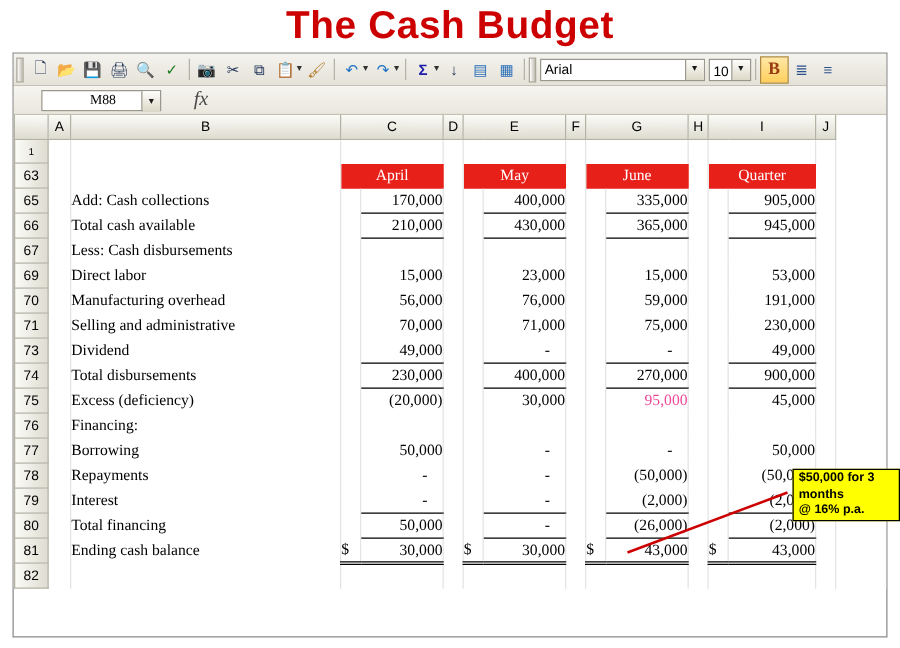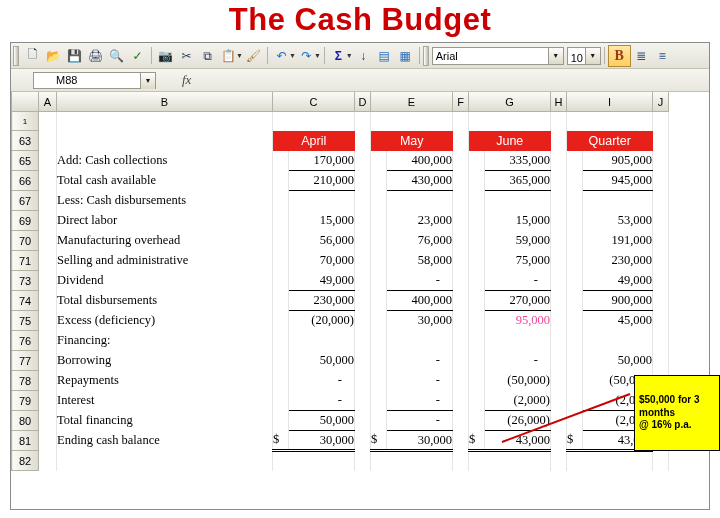--- a/index.html
+++ b/index.html
@@ -119,35 +119,35 @@
   .formula-bar {
     height: 23px;
     background: linear-gradient(#f6f5f0, #e9e7dd);
     border-bottom: 1px solid #c3c1b4;
     display: flex;
     align-items: center;
     padding-left: 22px;
     box-sizing: border-box;
   }
   .namebox {
-    width: 123px; height: 17px;
+    width: 96px; height: 17px;
     background: #ffffff;
     border: 1px solid #9a988c;
     font-size: 11px;
     display: flex; align-items: center;
-    padding-left: 22px;
+    padding-left: 38px;
     box-sizing: border-box;
     position: relative;
-    font-family: Liberation Sans, sans-serif;
+    font-family: Liberation Serif, serif;
   }
   .fx {
     margin-left: 26px;
     font-family: "Liberation Serif", serif;
     font-style: italic;
-    font-size: 13px;
+    font-size: 16px;
     color: #4a4a4a;
   }
 
   
   .grid-wrap {
     position: relative;
     background: #ffffff;
   }
   table.sheet {
     border-collapse: collapse;
@@ -192,41 +192,41 @@
   }
   .num { text-align: right; }
   .lbl { text-align: left; }
   .dollar { text-align: left; padding-left: 2px; }
 
   .hdr-red {
     background: #e8201a;
     color: #ffffff;
     font-weight: bold;
     text-align: center;
-    font-family: Liberation Sans, sans-serif;
+    font-family: Liberation Serif, serif;
     font-size: 12.5px;
   }
   .u-single { border-bottom: 1px solid #000; }
   .u-double { border-bottom: 3px double #000; }
   .red-text { color: #ec4899; }
   .indent1 { padding-left: 14px; }
 
   
   .callout {
     position: absolute;
     right: 0px;
     top: 375px;
     width: 86px;
     background: #ffff00;
     border: 1px solid #000000;
     font-family: "Liberation Sans", sans-serif;
     font-size: 10px;
     font-weight: bold;
     color: #000;
-    padding: 18px 4px;
+    padding: 1px 4px;
     line-height: 1.25;
     box-sizing: border-box;
     z-index: 20;
   }
   .leader {
     position: absolute;
     z-index: 19;
     left: 500px;
     top: 390px;
     width: 134px;
@@ -448,21 +448,21 @@
       </tr>
 
       <tr>
         <td class="rowhead">71</td>
         <td class="cell"></td>
         <td class="cell lbl indent1">Selling and administrative</td>
         <td class="cell"></td>
         <td class="cell num">70,000</td>
         <td class="cell"></td>
         <td class="cell"></td>
-        <td class="cell num">58,000</td>
+        <td class="cell num">71,000</td>
         <td class="cell"></td>
         <td class="cell"></td>
         <td class="cell num">75,000</td>
         <td class="cell"></td>
         <td class="cell"></td>
         <td class="cell num">230,000</td>
         <td class="cell"></td>
       </tr>
 
 

